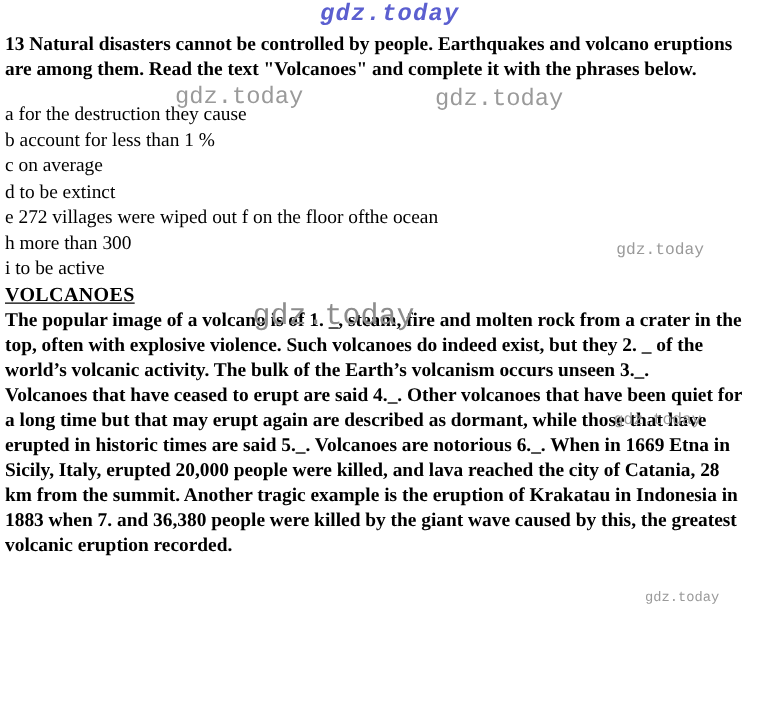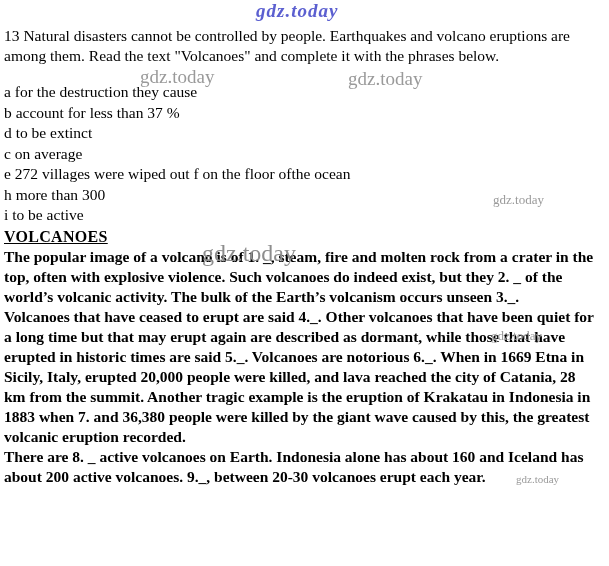--- a/index.html
+++ b/index.html
@@ -8,21 +8,21 @@
     position: relative;
     width: 609px;
     height: 566px;
     background: #ffffff;
     font-family: "Liberation Serif", serif;
     color: #000000;
     overflow: hidden;
     padding: 26px 8px 0 4px;
   }
   .heading {
-    font-weight: normal;
+    font-weight: bold;
     font-size: 15.5px;
     line-height: 20px;
     max-width: 585px;
   }
   .phrase-list { margin-top: 16px; }
   .phrase {
     font-size: 15.5px;
     line-height: 20.5px;
     white-space: nowrap;
   }
@@ -34,21 +34,21 @@
     text-decoration: underline;
   }
   .para {
     font-size: 15.5px;
     line-height: 20px;
     max-width: 597px;
     font-weight: bold;
   }
   .wm {
     position: absolute;
-    font-family: Liberation Serif, serif;
+    font-family: Liberation Mono, monospace;
     pointer-events: none;
     white-space: nowrap;
   }
   .wm-top {
     left: 256px; top: 0px;
     font-size: 19px;
     font-weight: bold;
     font-style: italic;
     color: #5b5fd0;
     letter-spacing: 1px;
@@ -71,27 +71,26 @@
   <span class="wm wm-gray wm-2">gdz.today</span>
   <span class="wm wm-gray wm-3">gdz.today</span>
   <span class="wm wm-gray wm-4">gdz.today</span>
   <span class="wm wm-gray wm-5">gdz.today</span>
   <span class="wm wm-gray wm-6">gdz.today</span>
 
   <p class="heading">13 Natural disasters cannot be controlled by people. Earthquakes and volcano eruptions are among them. Read the text "Volcanoes" and complete it with the phrases below.</p>
 
   <div class="phrase-list">
     <div class="phrase">a for the destruction they cause</div>
-    <div class="phrase">b account for less than 37 %</div>
+    <div class="phrase">b account for less than 1 %</div>
+    <div class="phrase">c on average</div>
     <div class="phrase">d to be extinct</div>
-    <div class="phrase">c on average</div>
     <div class="phrase">e 272 villages were wiped out f on the floor ofthe ocean</div>
     <div class="phrase">h more than 300</div>
     <div class="phrase">i to be active</div>
   </div>
 
   <p class="section-title">VOLCANOES</p>
 
   <p class="para">The popular image of a volcano is of 1. _, steam, fire and molten rock from a crater in the top, often with explosive violence. Such volcanoes do indeed exist, but they 2. _ of the world’s volcanic activity. The bulk of the Earth’s volcanism occurs unseen 3._.</p>
   <p class="para">Volcanoes that have ceased to erupt are said 4._. Other volcanoes that have been quiet for a long time but that may erupt again are described as dormant, while those that have erupted in historic times are said 5._. Volcanoes are notorious 6._. When in 1669 Etna in Sicily, Italy, erupted 20,000 people were killed, and lava reached the city of Catania, 28 km from the summit. Another tragic example is the eruption of Krakatau in Indonesia in 1883 when 7. and 36,380 people were killed by the giant wave caused by this, the greatest volcanic eruption recorded.</p>
-  <p class="para">There are 8. _ active volcanoes on Earth. Indonesia alone has about 160 and Iceland has about 200 active volcanoes. 9._, between 20-30 volcanoes erupt each year.</p>
 
 </div>
 
 </body></html>

